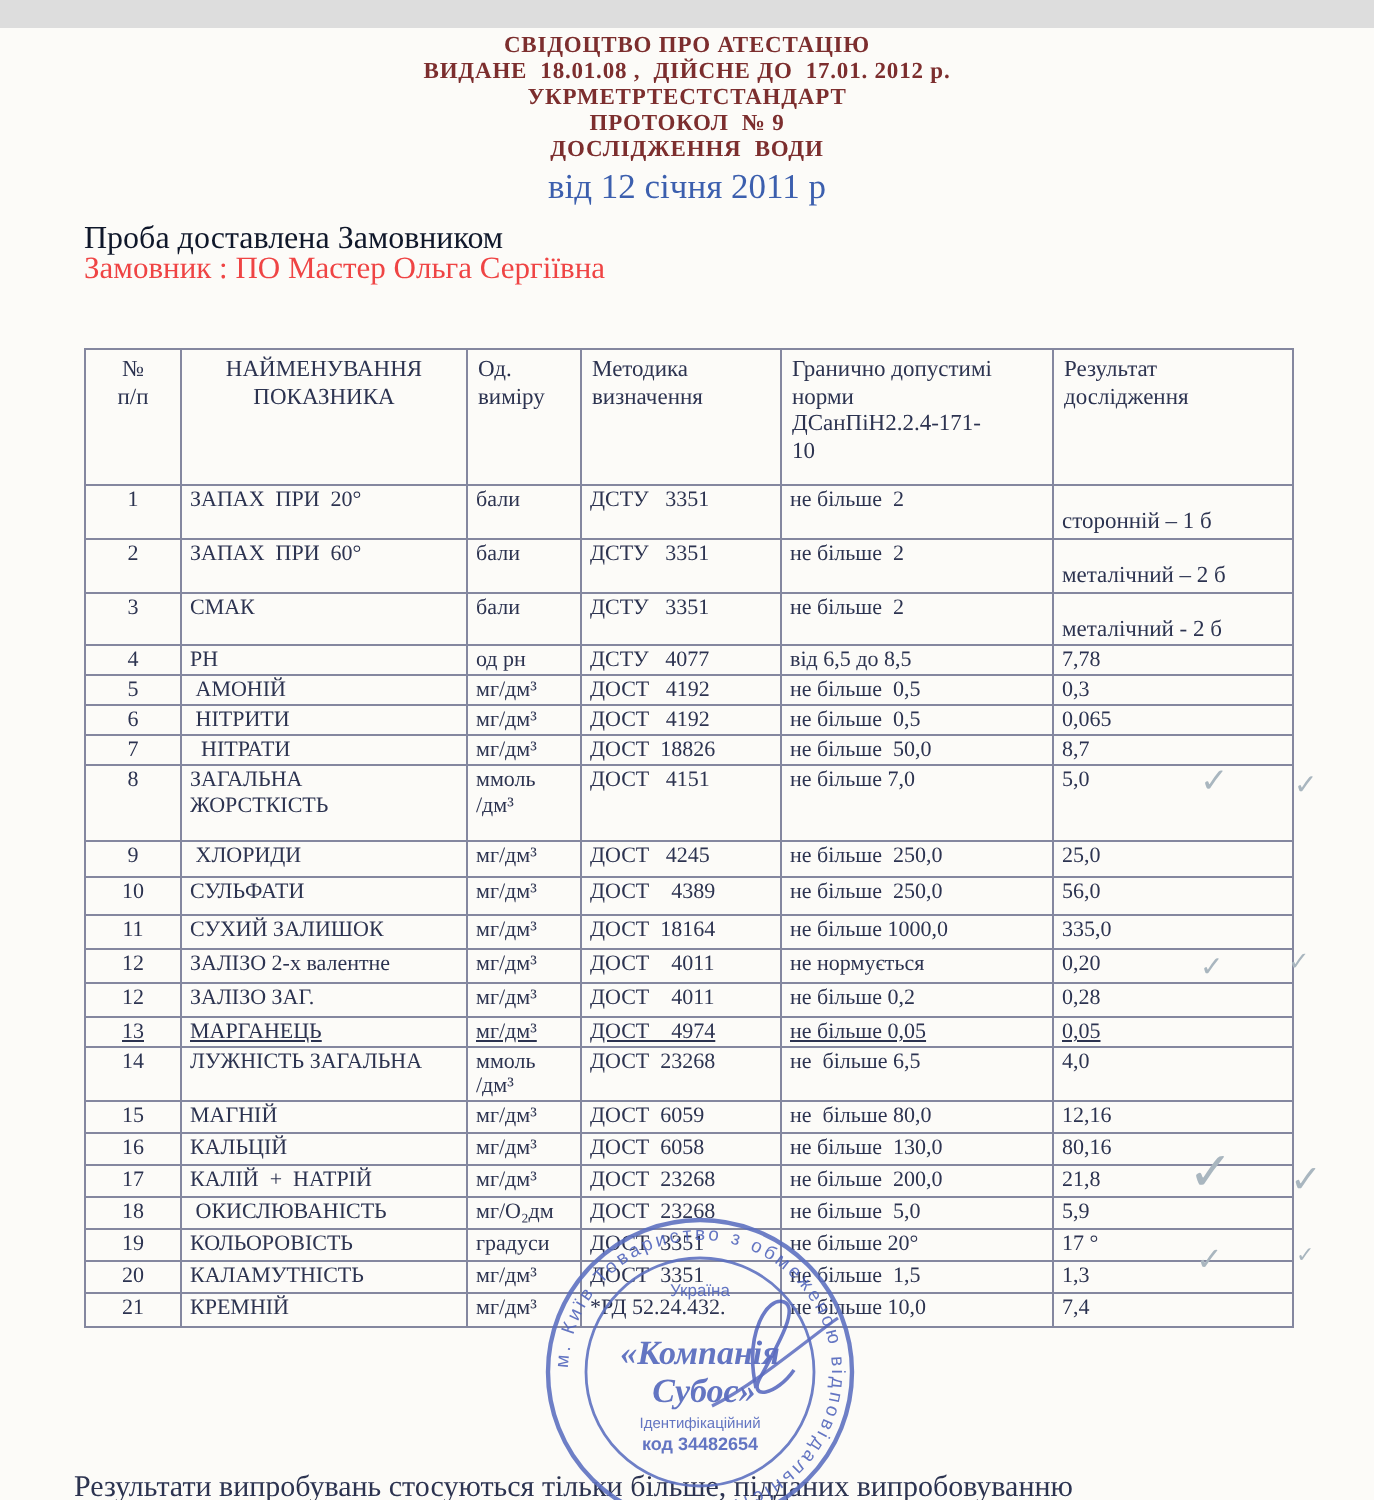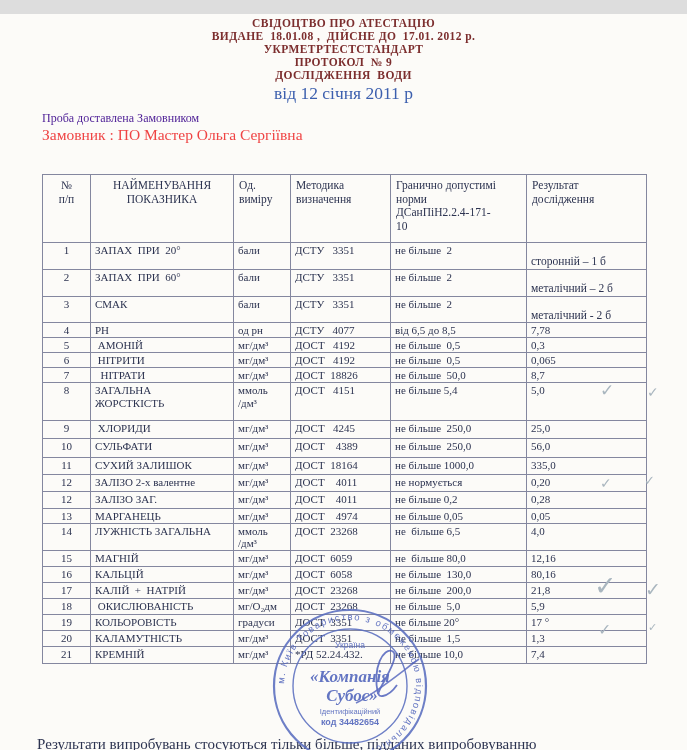--- a/index.html
+++ b/index.html
@@ -11,21 +11,21 @@
   
   .doc-header { position:absolute; top:3px; left:0; right:0; text-align:center; }
   .doc-header .h-line {
     color:#7c2e2e; font-weight:bold; font-size:11.5px; line-height:13px;
     letter-spacing:.4px; white-space:pre;
   }
   .doc-header .h-date {
     color:#3c5fae; font-size:17.5px; line-height:20px; margin-top:1px; font-weight:normal;
   }
   
-  .intro-1 { position:absolute; top:97px;  left:42px; font-size:12px; color:#4c1d95; }
+  .intro-1 { position:absolute; top:97px;  left:42px; font-size:16px; color:#0f172a; }
   .intro-2 { position:absolute; top:112px; left:42px; font-size:15.5px; color:#ef4444; }
   
   table.results {
     position:absolute; top:160px; left:42px; width:604px;
     border-collapse:collapse; table-layout:fixed;
     font-size:11px; color:#2c3350;
   }
   table.results, table.results td, table.results th { border:1px solid #84879f; }
   table.results { border-width:1.5px; border-color:#5f627c; }
   th {
@@ -166,21 +166,21 @@
       <td class="c-norm">не більше  50,0</td>
       <td class="c-result"><span class="res">8,7</span></td>
     </tr>
         <tr style="height: 38px;">
       <td class="c-num">8</td>
       <td class="c-name">ЗАГАЛЬНА
 ЖОРСТКІСТЬ</td>
       <td class="c-unit">ммоль
 /дм³</td>
       <td class="c-method">ДОСТ   4151</td>
-      <td class="c-norm">не більше 5,4</td>
+      <td class="c-norm">не більше 7,0</td>
       <td class="c-result"><span class="res">5,0</span></td>
     </tr>
         <tr style="height: 18px;">
       <td class="c-num">9</td>
       <td class="c-name"> ХЛОРИДИ</td>
       <td class="c-unit">мг/дм³</td>
       <td class="c-method">ДОСТ   4245</td>
       <td class="c-norm">не більше  250,0</td>
       <td class="c-result"><span class="res">25,0</span></td>
     </tr>
@@ -209,21 +209,21 @@
       <td class="c-result"><span class="res">0,20</span></td>
     </tr>
         <tr style="height: 17px;">
       <td class="c-num">12</td>
       <td class="c-name">ЗАЛІЗО ЗАГ.</td>
       <td class="c-unit">мг/дм³</td>
       <td class="c-method">ДОСТ    4011</td>
       <td class="c-norm">не більше 0,2</td>
       <td class="c-result"><span class="res">0,28</span></td>
     </tr>
-        <tr style="height: 14px;">
+        <tr style="height: 14px; text-decoration: underline;">
       <td class="c-num">13</td>
       <td class="c-name">МАРГАНЕЦЬ</td>
       <td class="c-unit">мг/дм³</td>
       <td class="c-method">ДОСТ    4974</td>
       <td class="c-norm">не більше 0,05</td>
       <td class="c-result"><span class="res">0,05</span></td>
     </tr>
         <tr style="height: 26px;">
       <td class="c-num">14</td>
       <td class="c-name">ЛУЖНІСТЬ ЗАГАЛЬНА</td>

